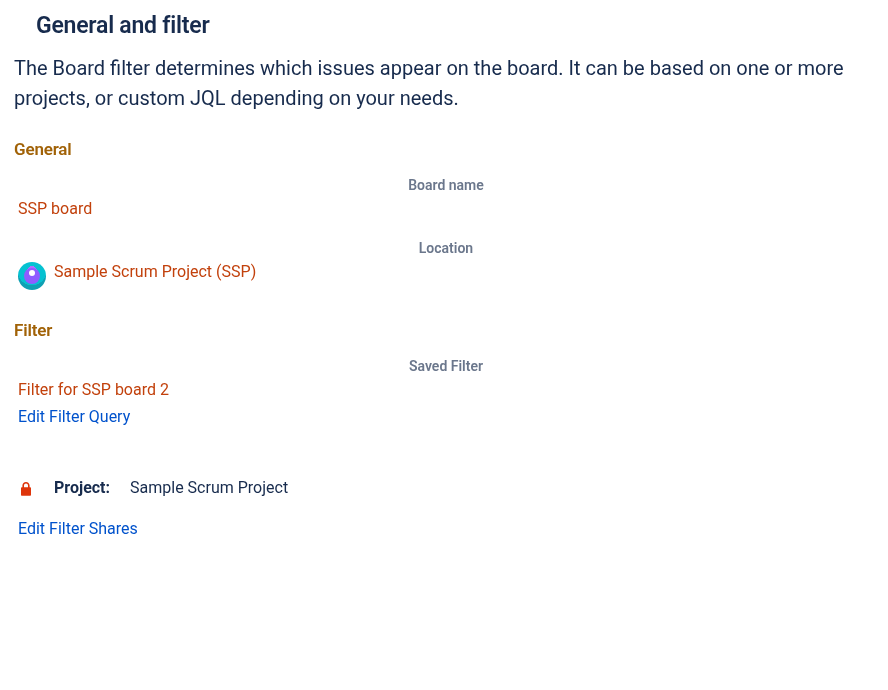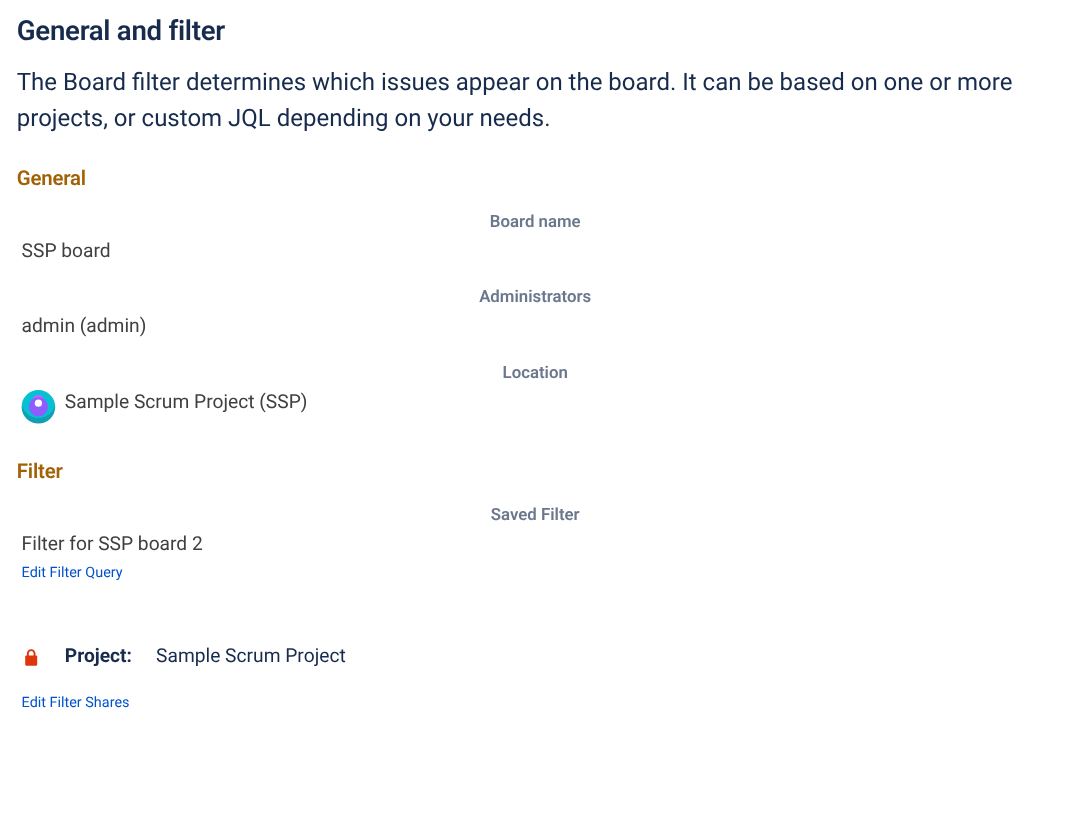--- a/index.html
+++ b/index.html
@@ -13,20 +13,21 @@
       background: #FFFFFF;
       padding: 12px 14px;
       width: 888px;
     }
     h1.page-title {
       font-size: 23px;
       font-weight: 600;
       color: #172B4D;
       margin-bottom: 14px;
       letter-spacing: -0.01em;
+      margin-left: 22px;
     }
     p.description {
       font-size: 20px;
       line-height: 1.5;
       color: #172B4D;
       margin-bottom: 26px;
     }
     h2.section-title {
       font-size: 17px;
       font-weight: 600;
@@ -40,21 +41,21 @@
     .field-label {
       font-size: 14px;
       font-weight: 600;
       color: #6B778C;
       margin-bottom: 6px;
       padding-left: 4px;
       text-align: center;
     }
     .field-value {
       font-size: 16px;
-      color: #404040;
+      color: #c2410c;
       padding-left: 4px;
     }
     .location-row {
       display: flex;
       align-items: flex-start;
       gap: 8px;
       padding-left: 4px;
     }
     .project-avatar {
       width: 28px;
@@ -83,21 +84,21 @@
       background: #ffffff;
       border-radius: 50%;
       top: 8px;
       left: 11px;
     }
     .section {
       margin-bottom: 30px;
     }
     .link {
       color: #0052CC;
-      font-size: 12px;
+      font-size: 16px;
       cursor: pointer;
       padding-left: 4px;
       margin-top: 8px;
       display: inline-block;
     }
     .shares-row {
       display: flex;
       align-items: flex-end;
       gap: 20px;
       padding-left: 4px;
@@ -129,24 +130,20 @@
 <p class="description">The Board filter determines which issues appear on the board. It can be based on one or more projects, or custom JQL depending on your needs.</p>
 
 <div class="section">
   <h2 class="section-title">General</h2>
 
   <div class="field-block">
     <div class="field-label">Board name</div>
     <div class="field-value">SSP board</div>
   </div>
 
-  <div class="field-block">
-    <div class="field-label">Administrators</div>
-    <div class="field-value">admin (admin)</div>
-  </div>
 
   <div class="field-block">
     <div class="field-label">Location</div>
     <div class="location-row">
       <div class="project-avatar"></div>
       <div class="field-value" style="padding-left:0">Sample Scrum Project (SSP)</div>
     </div>
   </div>
 </div>
 

